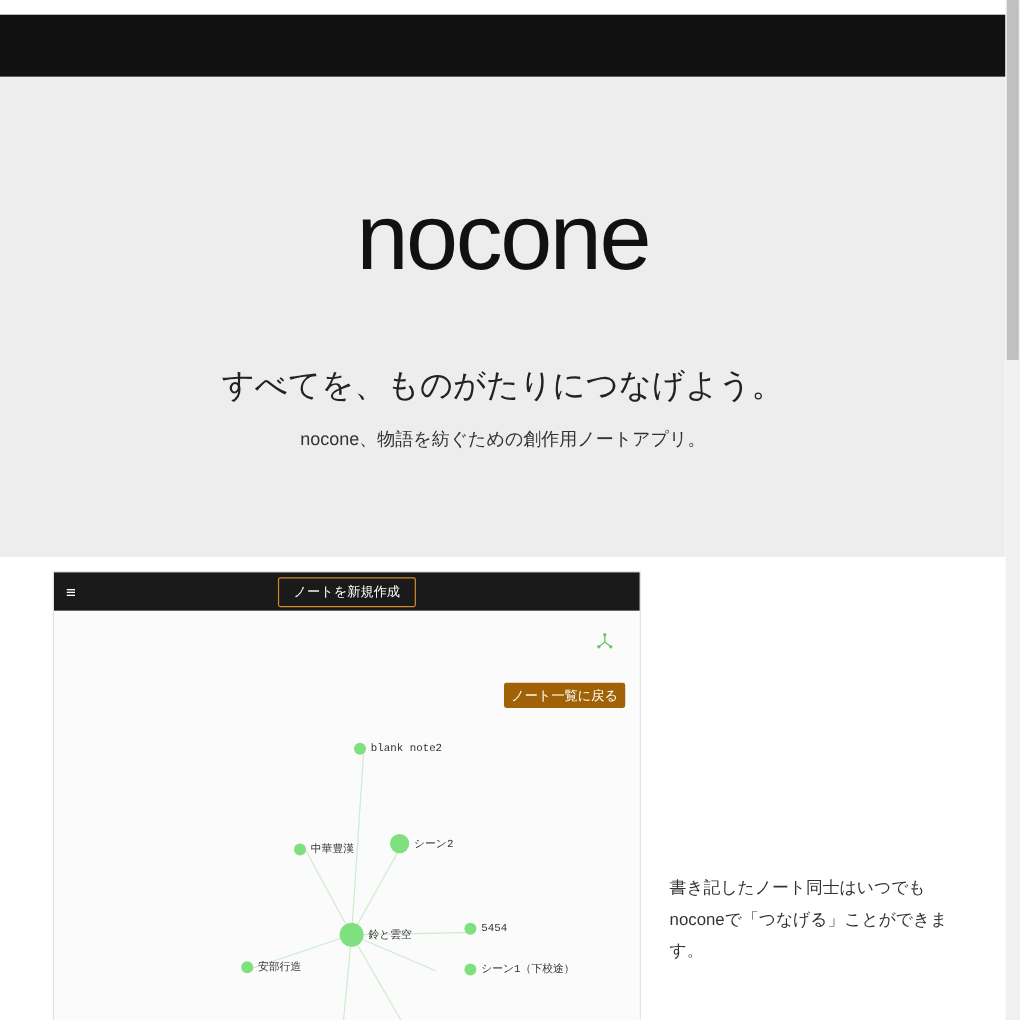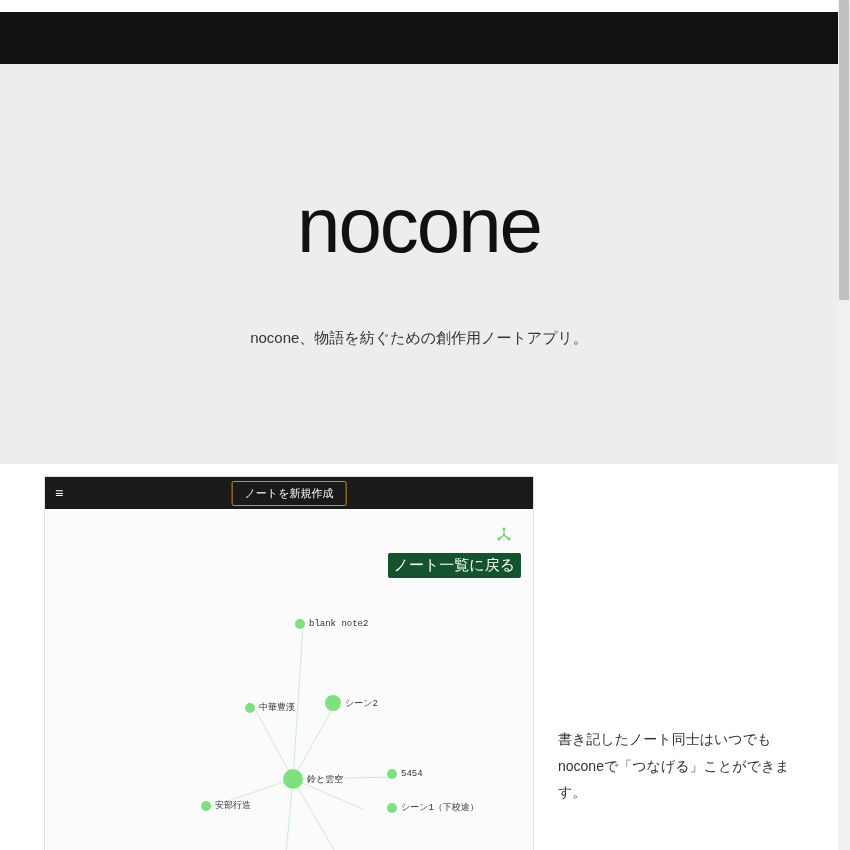--- a/index.html
+++ b/index.html
@@ -114,25 +114,25 @@
   }
   .net-icon {
     position: absolute;
     top: 18px;
     right: 22px;
     color: #6cc96c;
     font-size: 14px;
   }
   .tooltip {
     position: absolute;
-    top: 44px;
+    top: 60px;
     right: 12px;
-    background: #14532d;
+    background: #a16207;
     color: #fff;
-    font-size: 15px;
+    font-size: 11px;
     padding: 3px 6px;
     border-radius: 2px;
   }
 
   .node {
     position: absolute;
     display: flex;
     align-items: center;
     gap: 4px;
     font-family: Liberation Mono, monospace;
@@ -176,20 +176,21 @@
 </style>
 </head>
 <body>
 
 <div class="scroll-area">
 
   <div class="top-black"></div>
 
   <div class="hero">
     <div class="brand">nocone</div>
+    <div class="headline">すべてを、ものがたりにつなげよう。</div>
     <div class="subhead">nocone、物語を紡ぐための創作用ノートアプリ。</div>
   </div>
 
   <div class="content">
 
     <div class="app-mock">
       <div class="app-bar">
         <span class="app-menu">≡</span>
         <span class="app-new">ノートを新規作成</span>
       </div>

